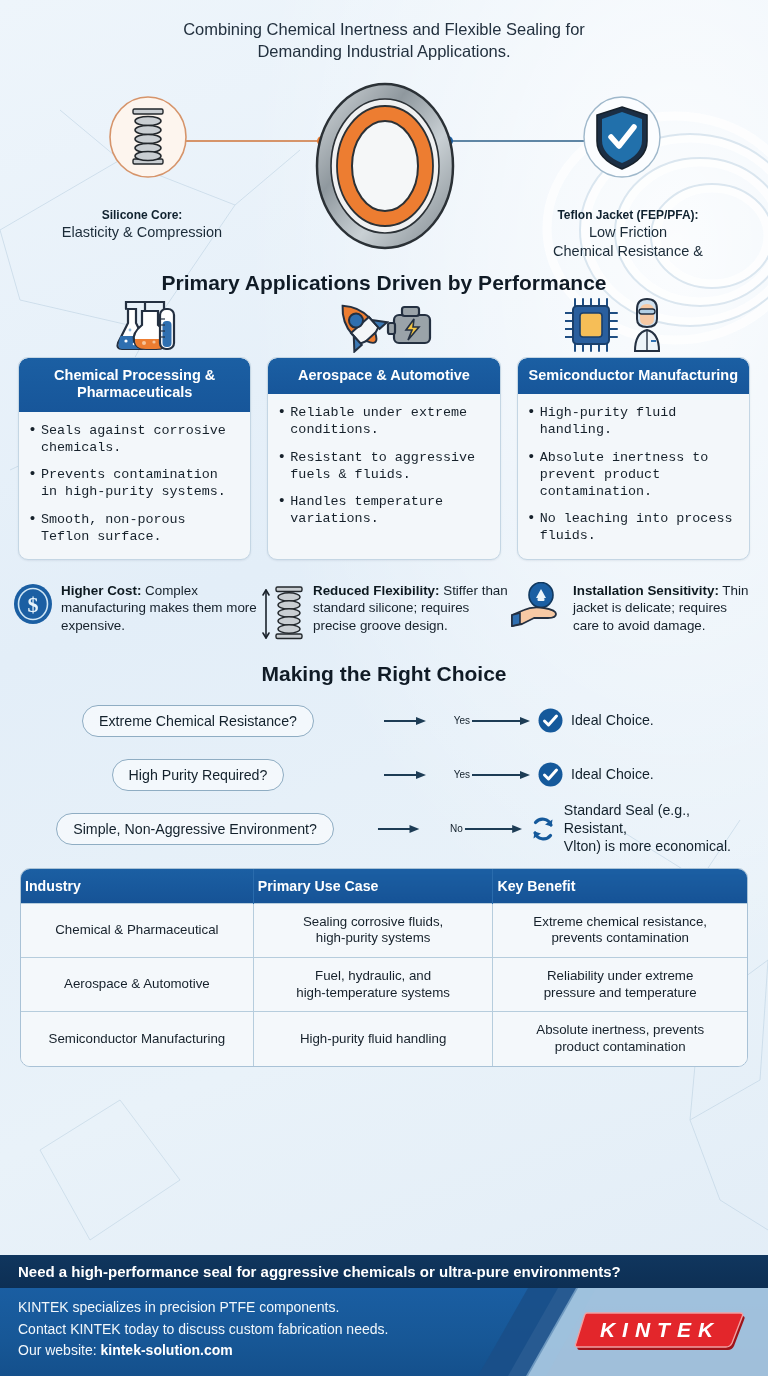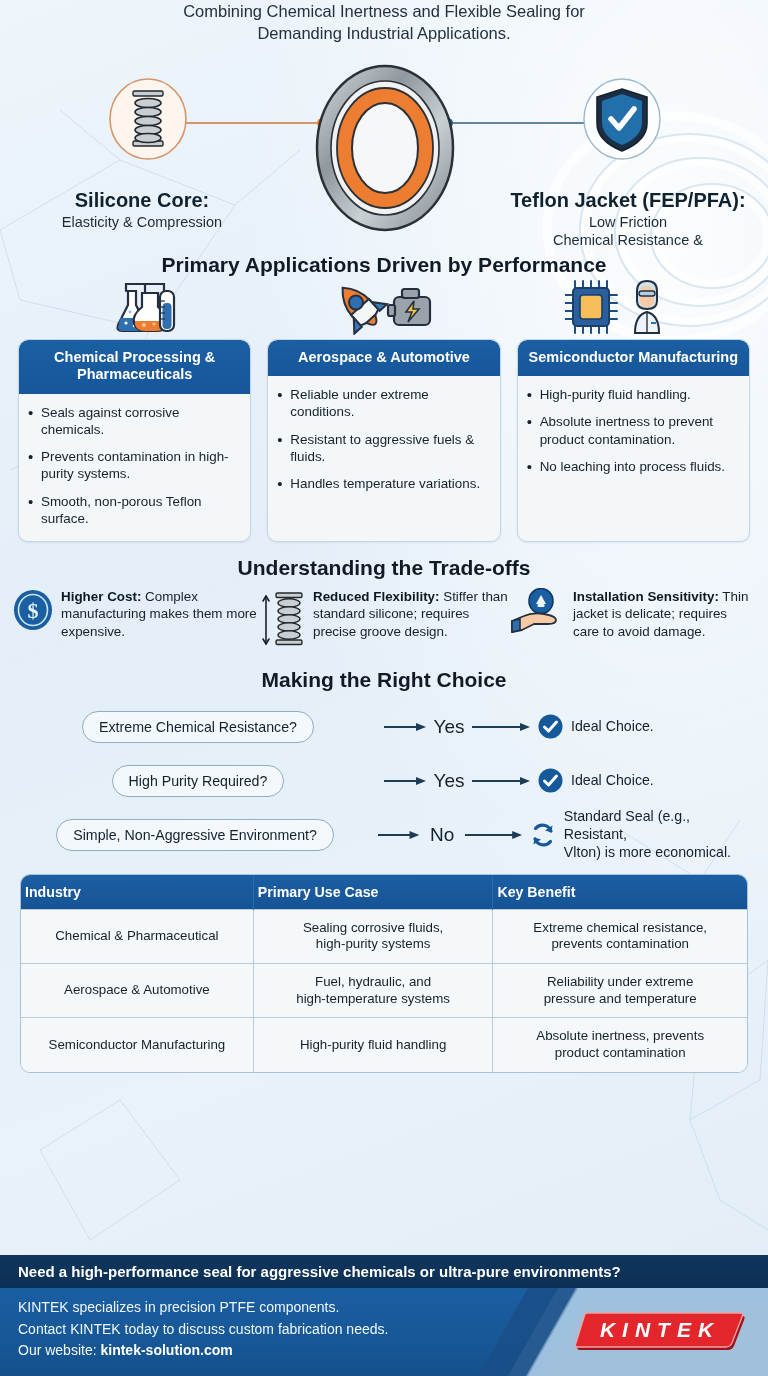--- a/index.html
+++ b/index.html
@@ -36,20 +36,21 @@
     line-height: 1.25;
     text-align: center;
     letter-spacing: -0.3px;
     text-shadow: 0 1px 2px rgba(0,0,0,0.25);
   }
   .header h1 .l2 { display:block; }
 
   
   .subtitle {
     text-align:center;
+    margin-top: 18px;
     font-size: 16.5px;
     color: #23313f;
     line-height: 1.35;
     position: relative; z-index: 4;
   }
 
   
   .hero {
     position: relative;
     height: 200px;
@@ -57,21 +58,21 @@
     z-index: 4;
   }
   .hero-svg { position:absolute; left:0; top:0; }
   .hero-label {
     position: absolute;
     text-align: center;
     font-size: 14.5px;
     color: #1b2b38;
     line-height: 1.3;
   }
-  .hero-label b { font-size: 20px; color:#10222f; }
+  .hero-label b { font-size: 12px; color:#10222f; }
   .label-left  { left: 18px;  top: 136px; width: 248px; }
   .label-right { left: 498px; top: 136px; width: 260px; }
 
   
   .sec-title {
     text-align:center;
     font-size: 21px;
     font-weight: bold;
     color: #101b26;
     position: relative; z-index:4;
@@ -101,21 +102,21 @@
   .card-head {
     background: linear-gradient(180deg, #1b5fa3 0%, #17569a 100%);
     color: #fff;
     font-weight: bold;
     font-size: 14.5px;
     text-align:center;
     padding: 9px 6px 10px 6px;
     line-height: 1.22;
     border-radius: 9px 9px 0 0;
   }
-  .card-body { padding: 10px 10px 12px 6px; }
+  .card-body { padding: 10px 10px 12px 6px; font-family: Liberation Mono, monospace; }
   .card-body ul { list-style: none; }
   .card-body li {
     position: relative;
     font-size: 13.4px;
     color: #16212b;
     line-height: 1.28;
     padding-left: 16px;
     margin-bottom: 10px;
   }
   .card-body li:last-child { margin-bottom: 2px; }
@@ -155,22 +156,22 @@
     border-radius: 20px;
     background: rgba(255,255,255,0.55);
     padding: 7px 16px;
     font-size: 14.2px;
     color: #13212c;
     white-space: nowrap;
   }
   .arrow-short { width: 46px; height: 12px; }
   .arrow-long  { width: 62px; height: 12px; }
   .yesno {
-    font-size: 19px; color: #13212c;
-    text-align:center;
+    font-size: 10px; color: #13212c;
+    text-align:right;
   }
   .result {
     font-size: 14.2px; color: #13212c;
     line-height: 1.25;
   }
   .check-circle {
     width: 25px; height: 25px; flex: 0 0 25px;
   }
 
   
@@ -452,21 +453,20 @@
             <li>High-purity fluid handling.</li>
             <li>Absolute inertness to prevent product contamination.</li>
             <li>No leaching into process fluids.</li>
           </ul>
         </div>
       </div>
     </div>
   </div>
 
   <div style="margin-top:14px; position:relative; z-index:4;">
-    <div class="sec-title">Understanding the Trade-offs</div>
     <div class="tradeoffs">
 
       <div class="trade">
         <svg width="42" height="44" viewBox="0 0 42 44" style="flex:0 0 42px;">
           <ellipse cx="21" cy="22" rx="19" ry="20" fill="#1b5fa3"></ellipse>
           <ellipse cx="21" cy="22" rx="14.5" ry="15.5" fill="none" stroke="#cfe6f5" stroke-width="1.6"></ellipse>
           <text x="21" y="30" text-anchor="middle" font-family="'Liberation Serif', serif" font-size="22" font-weight="bold" fill="#e8f4fb">$</text>
         </svg>
         <div class="trade-txt">
           <b>Higher Cost:</b><span> Complex manufacturing makes them more expensive.</span>

